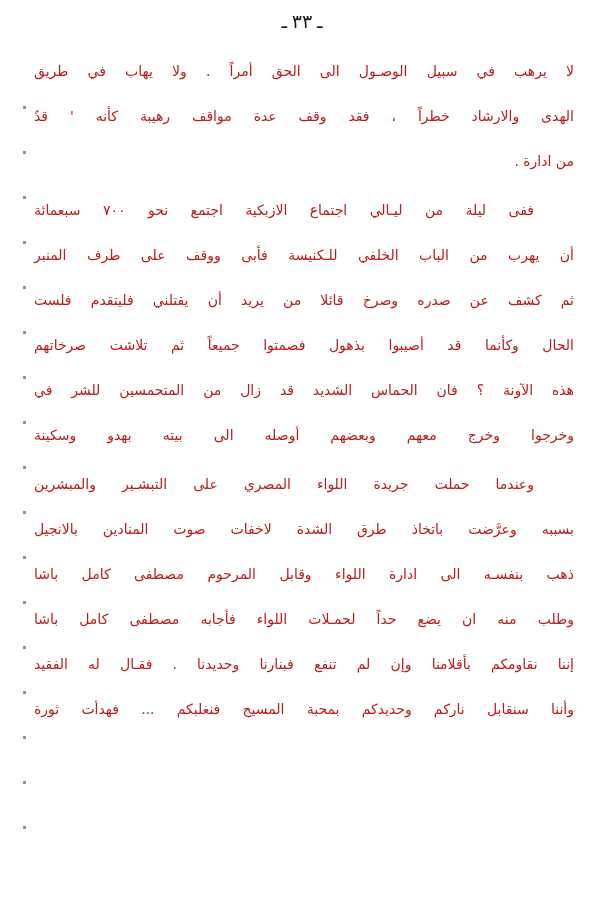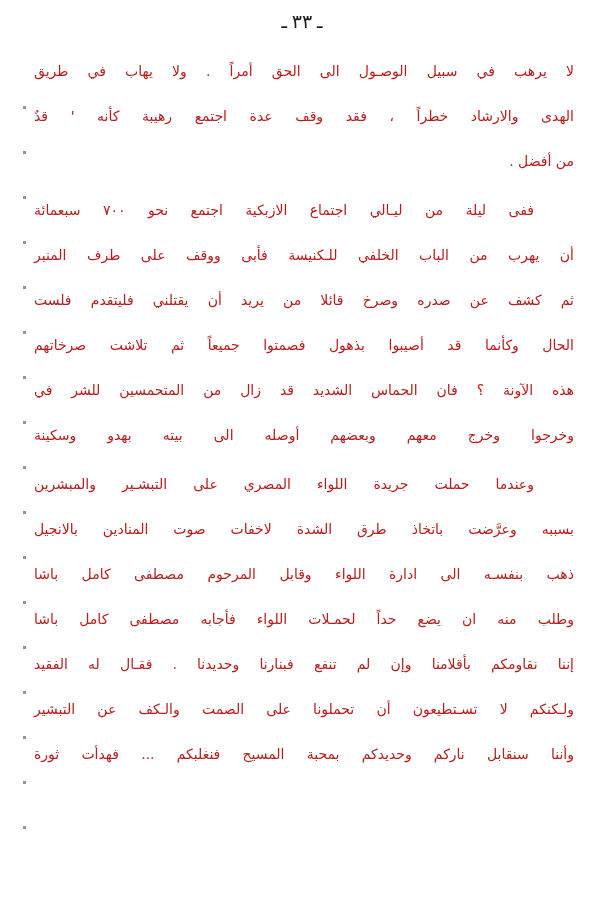--- a/index.html
+++ b/index.html
@@ -69,37 +69,36 @@
 <div class="page">
 
   <div class="page-number">ـ ٣٣ ـ</div>
 
   <div class="artifact-dots"></div>
 
   <div class="content">
 
     <div class="para">
       <div class="line">لا يرهب في سبيل الوصـول الى الحق أمراً . ولا يهاب في طريق</div>
-      <div class="line">الهدى والارشاد خطراً ، فقد وقف عدة اجتمع رهيبة كأنه ' قدٌ</div>
-      <div class="line short">من أفضل .</div>
+      <div class="line">الهدى والارشاد خطراً ، فقد وقف عدة مواقف رهيبة كأنه ' قدٌ</div>
+      <div class="line short">من ادارة .</div>
     </div>
 
     <div class="para">
       <div class="line indent">ففى ليلة من ليـالي اجتماع الازبكية اجتمع نحو ٧٠٠ سبعمائة</div>
       <div class="line">أن يهرب من الباب الخلفي للـكنيسة فأبى ووقف على طرف المنبر</div>
       <div class="line">ثم كشف عن صدره وصرخ قائلا من يريد أن يقتلني فليتقدم فلست</div>
       <div class="line">الحال وكأنما قد أصيبوا بذهول فصمتوا جميعاً ثم تلاشت صرخاتهم</div>
       <div class="line">هذه الآونة ؟ فان الحماس الشديد قد زال من المتحمسين للشر في</div>
       <div class="line">وخرجوا وخرج معهم وبعضهم أوصله الى بيته بهدو وسكينة</div>
     </div>
 
     <div class="para">
       <div class="line indent">وعندما حملت جريدة اللواء المصري على التبشـير والمبشرين</div>
       <div class="line">بسببه وعرَّضت باتخاذ طرق الشدة لاخفات صوت المنادين بالانجيل</div>
       <div class="line">ذهب بنفسـه الى ادارة اللواء وقابل المرحوم مصطفى كامل باشا</div>
       <div class="line">وطلب منه ان يضع حداً لحمـلات اللواء فأجابه مصطفى كامل باشا</div>
       <div class="line">إننا نقاومكم بأقلامنا وإن لم تنفع فبنارنا وحديدنا . فقـال له الفقيد</div>
-      <div class="line">ولـكنكم لا تسـتطيعون أن تحملونا على الصمت والـكف عن التبشير</div>
       <div class="line">وأننا سنقابل ناركم وحديدكم بمحبة المسيح فنغلبكم ... فهدأت ثورة</div>
     </div>
 
   </div>
 </div>
 
 </body></html>

